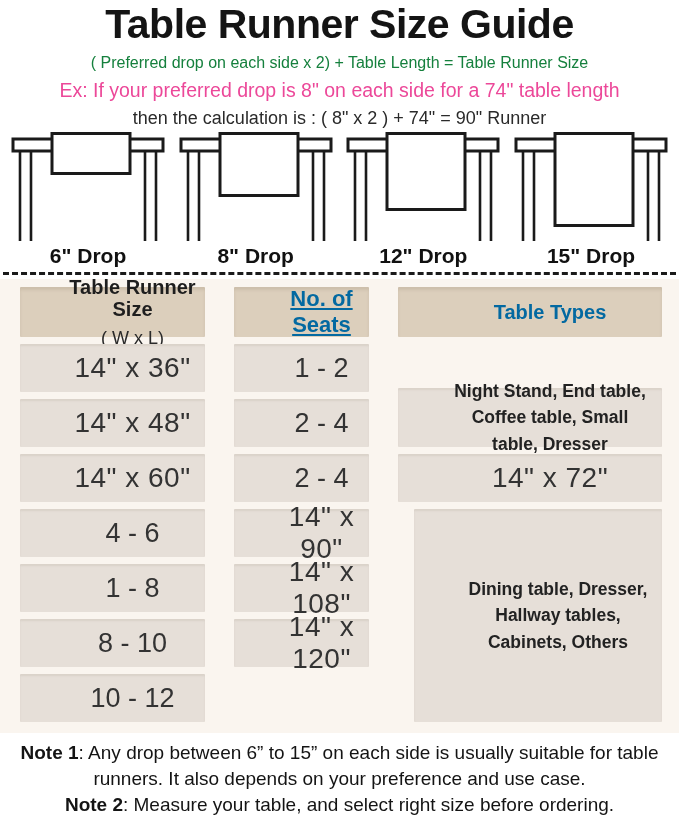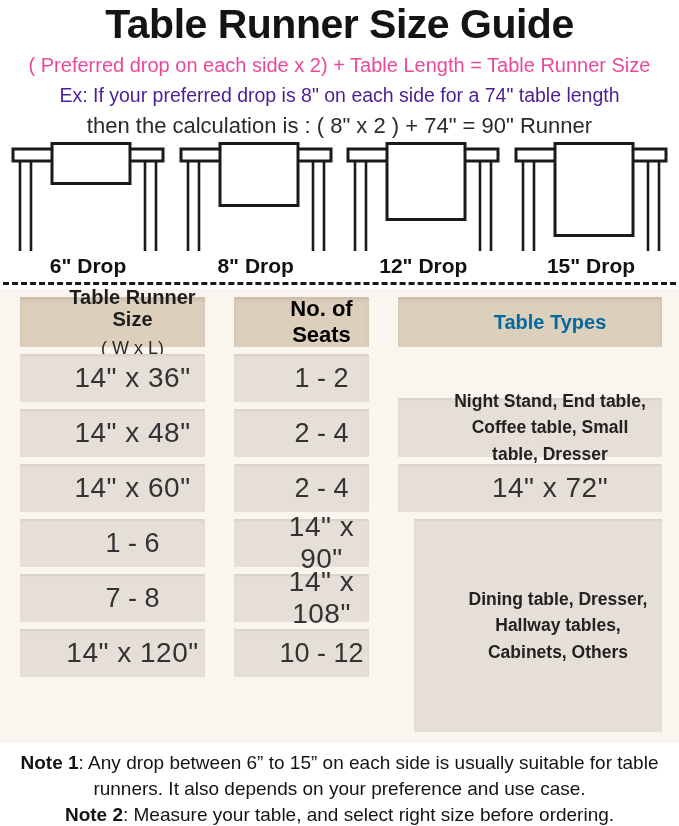--- a/index.html
+++ b/index.html
@@ -11,23 +11,23 @@
     overflow:hidden;
   }
   .page{width:679px;height:596px;display:flex;flex-direction:column;}
 
   
   .hdr{ text-align:center; }
   .hdr .title{
     font-size:41px;font-weight:bold;letter-spacing:-0.5px;
     margin:1px 0 6px 0;color:#141414;
   }
-  .hdr .formula{ font-size:20px;color:#ec4899;margin:0 0 7px 0; }
-  .hdr .ex1{ font-size:19.5px;color:#4c1d95;margin:0 0 6px 0; }
-  .hdr .ex2{ font-size:22px;color:#2a2a2a;margin:0; }
+  .hdr .formula{ font-size:16px;color:#15803d;margin:0 0 7px 0; }
+  .hdr .ex1{ font-size:19.5px;color:#ec4899;margin:0 0 6px 0; }
+  .hdr .ex2{ font-size:18px;color:#2a2a2a;margin:0; }
 
   
   .illus-row{
     display:flex;justify-content:space-between;
     padding:3px 10px 0 10px;
   }
   .illus{ width:156px;display:flex;flex-direction:column;align-items:center; }
   .illus svg{ width:156px;height:109px;display:block; }
   .illus .tline{ stroke:#1a1a1a;stroke-width:2.6;fill:none; }
   .illus .tshape{ stroke:#1a1a1a;stroke-width:3;fill:#ffffff; }
@@ -59,21 +59,21 @@
     box-shadow:inset 0 2px 2px rgba(120,100,80,0.10);
     border-radius:1px;
     padding-left:40px;
   }
   .cell.head{
     background:#dccfbc;
     box-shadow:inset 0 3px 3px rgba(110,90,65,0.14);
   }
   .h-main{ font-size:20px;font-weight:bold;color:#1e1e1e;line-height:1.1; }
   .h-sub{ font-size:18px;color:#2a2a2a;line-height:1.15;margin-top:8px; }
-  .h-seats{ font-size:22px;font-weight:bold;color:#000000; }
+  .h-seats{ font-size:22px;font-weight:bold;color:#0369a1;text-decoration:underline; }
   .h-types{ font-size:20px;font-weight:bold;color:#0369a1; }
   .v-size{ font-size:28px;color:#333333;letter-spacing:0.5px; }
   .v-seats{ font-size:27px;color:#333333; }
   .v-types{ font-size:17.5px;font-weight:bold;color:#222;line-height:1.5;padding:0 14px; }
   .tt-a{ grid-area:2 / 3 / 4 / 4;margin-top:44px; }
   .tt-b{ grid-area:4 / 3 / 5 / 4; }
   .tt-c{ grid-area:5 / 3 / 9 / 4;margin-left:16px; }
 
   
   .notes{
@@ -181,35 +181,38 @@
           <div class="v-size">14" x 60"</div>
         </div>
       <div class="cell">
           <div class="v-seats">2 - 4</div>
         </div>
 
       <div class="cell">
           <div class="v-size">14" x 72"</div>
         </div>
       <div class="cell">
-          <div class="v-seats">1 - 6</div>
+          <div class="v-seats">4 - 6</div>
         </div>
       <div class="cell tt-c">
           <div class="v-types">Dining table, Dresser, Hallway tables, Cabinets, Others</div>
         </div>
 
       <div class="cell">
           <div class="v-size">14" x 90"</div>
         </div>
       <div class="cell">
-          <div class="v-seats">7 - 8</div>
+          <div class="v-seats">1 - 8</div>
         </div>
 
       <div class="cell">
           <div class="v-size">14" x 108"</div>
+        </div>
+      <div class="cell">
+          <div class="v-seats">8 - 10</div>
         </div>
 
       <div class="cell">
           <div class="v-size">14" x 120"</div>
         </div>
       <div class="cell">
           <div class="v-seats">10 - 12</div>
         </div>
 
     </div>

